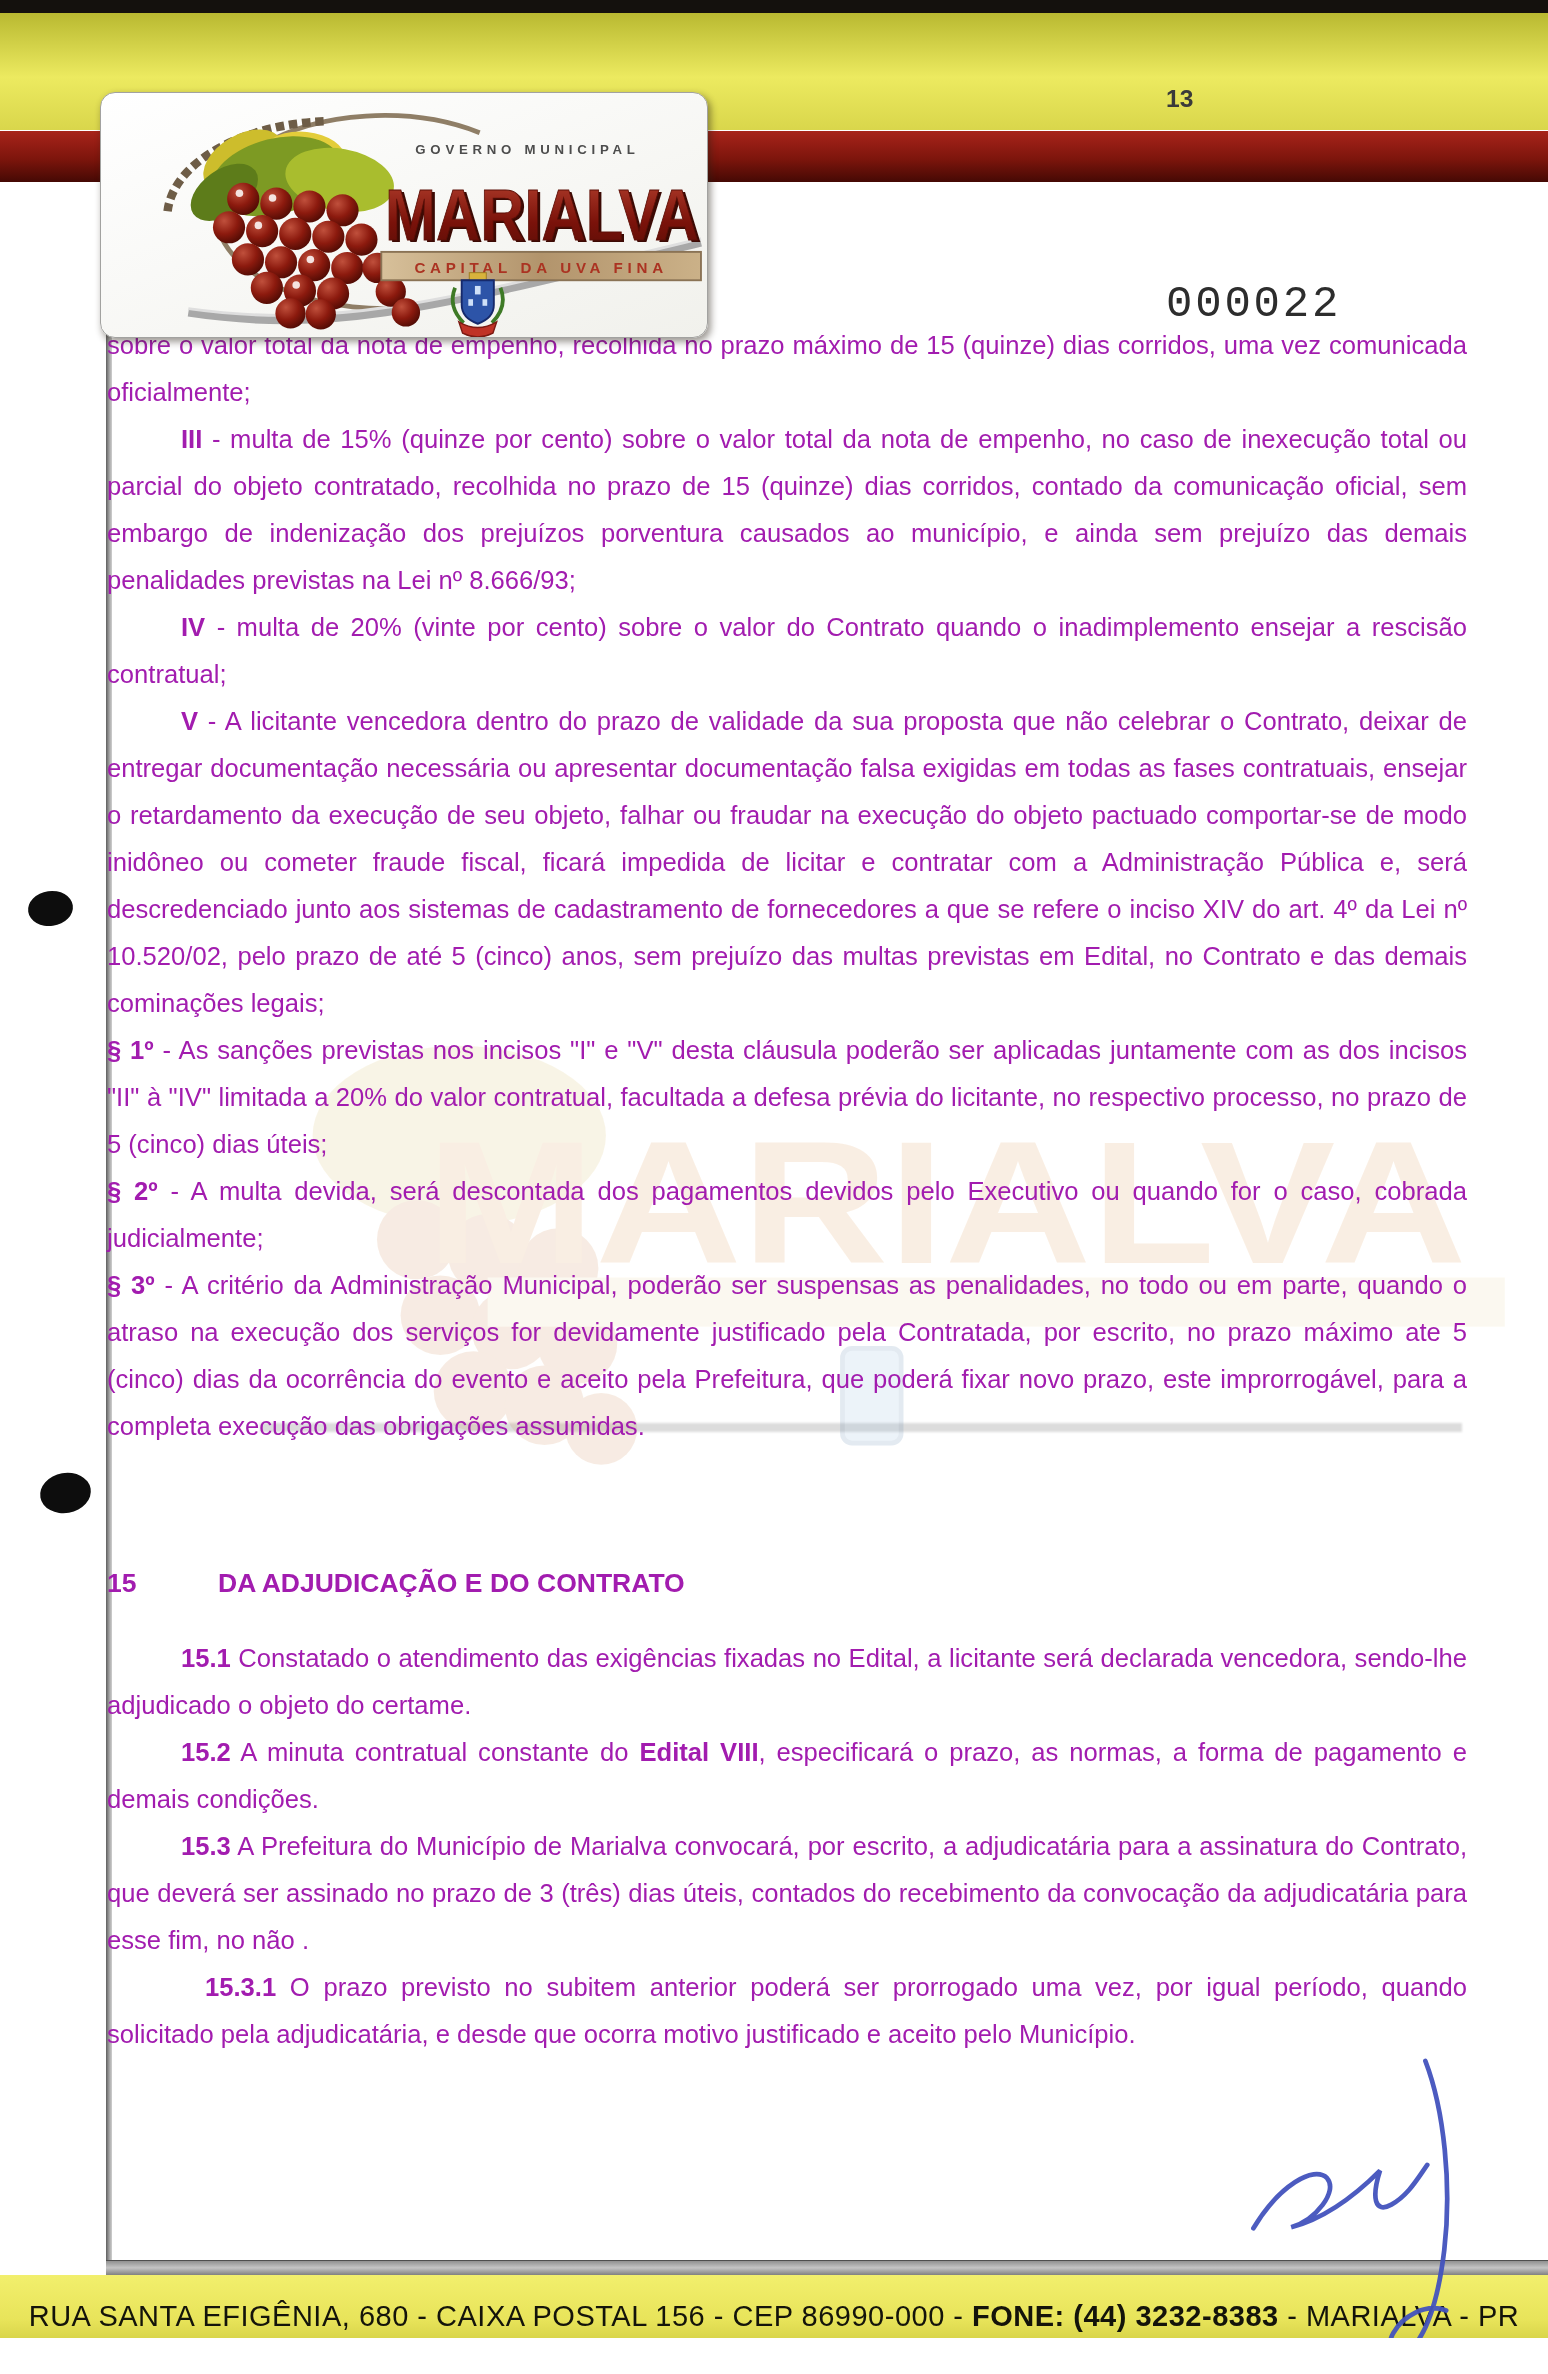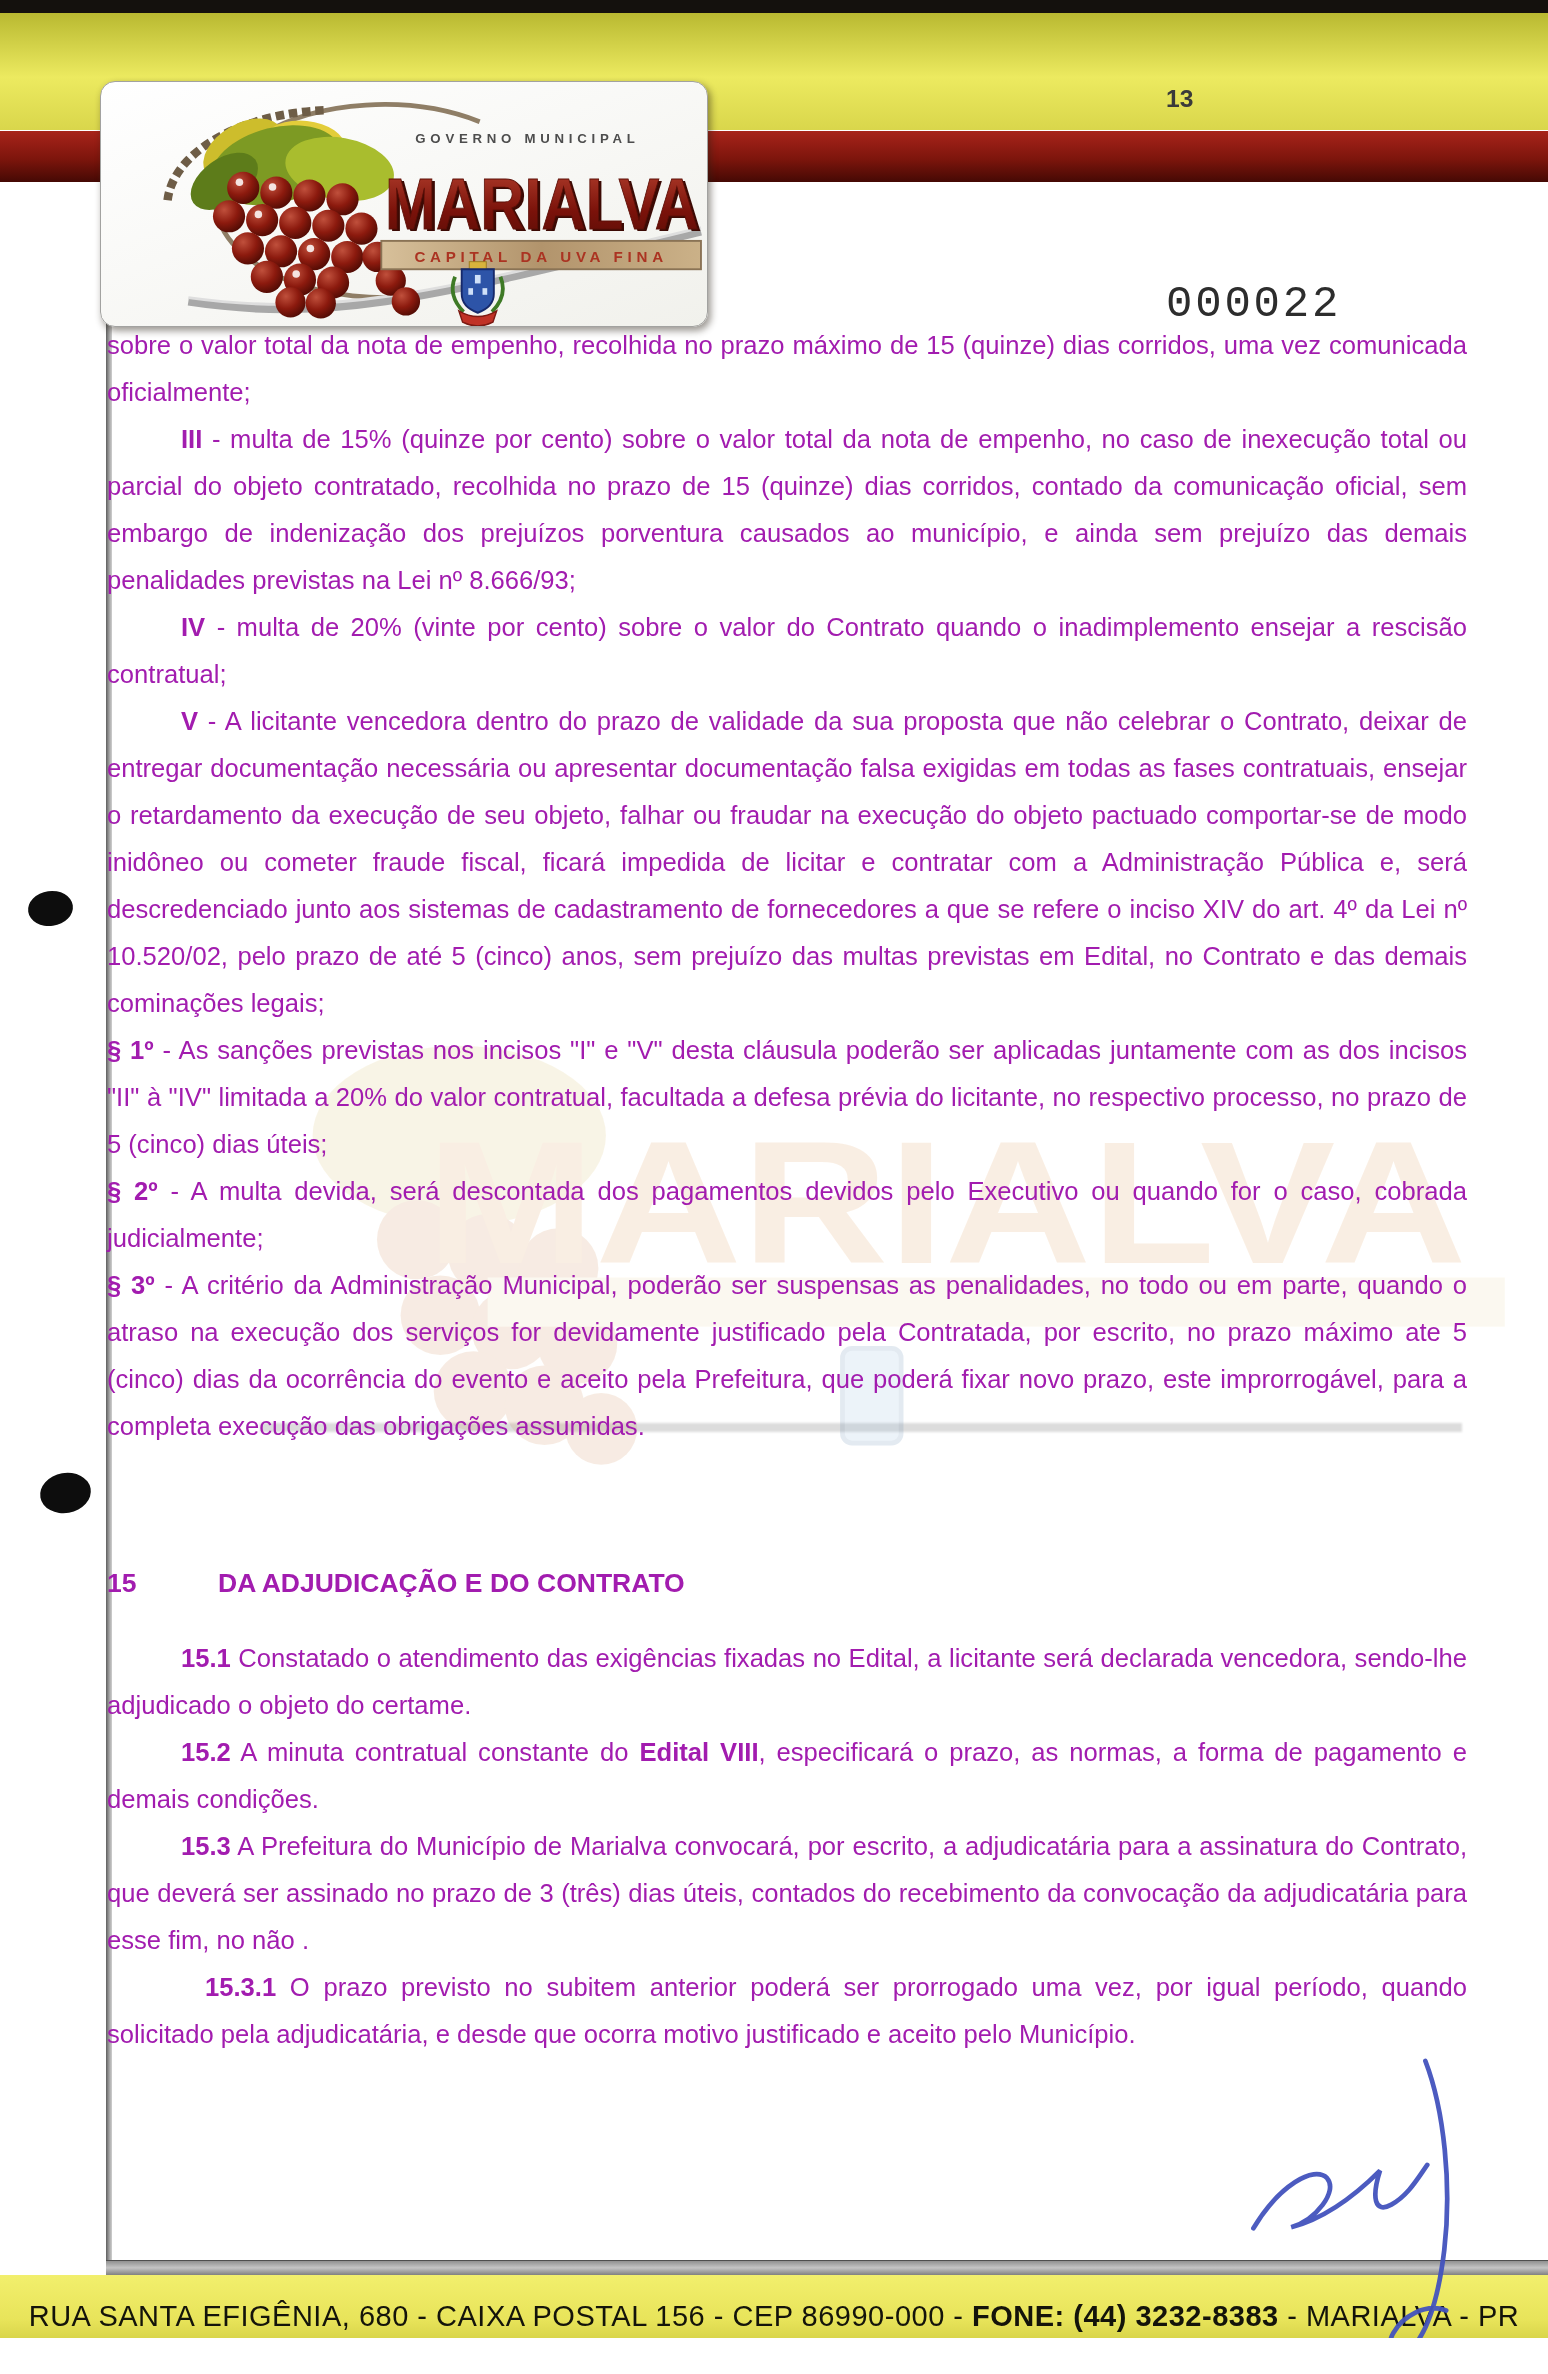--- a/index.html
+++ b/index.html
@@ -25,21 +25,21 @@
   .hole1{left:28px;top:891px;width:45px;height:35px;transform:rotate(-8deg);}
   .hole2{left:40px;top:1473px;width:51px;height:40px;transform:rotate(-10deg);}
   .streak{position:absolute;left:260px;top:1423px;width:1202px;height:8.5px;
           background:rgba(130,130,130,.28);filter:blur(0.9px);}
 
   
   .stamp{position:absolute;left:1166px;top:267px;font-family:"Liberation Mono",monospace;
          font-size:44px;letter-spacing:2.8px;color:#2d2d2d;margin-top:12px;}
 
   
-  .logo-card{position:absolute;left:100px;top:81px;width:606px;height:244px;
+  .logo-card{position:absolute;left:100px;top:92px;width:606px;height:244px;
              background:linear-gradient(160deg,#ffffff,#f1f1ec);
              border:1.9px solid #a2a2a0;border-radius:15px;
              box-shadow:2.8px 3.8px 7.6px rgba(40,30,20,.45);z-index:3;}
   .logo-card svg{display:block;width:100%;height:100%;}
 
   
   .watermark{position:absolute;left:284px;top:1022px;width:1221px;height:492px;
              opacity:.16;pointer-events:none;z-index:0;}
 
   

